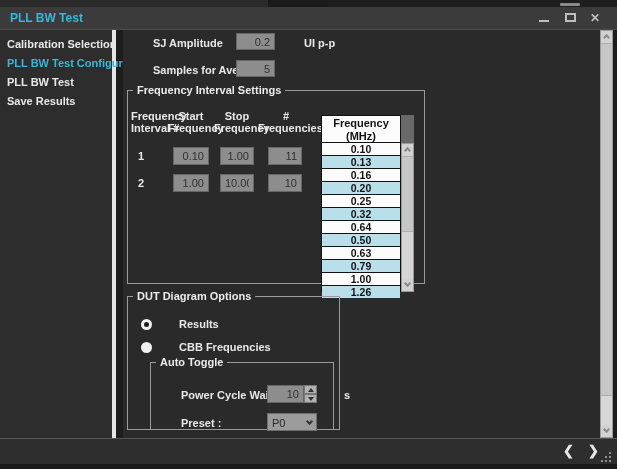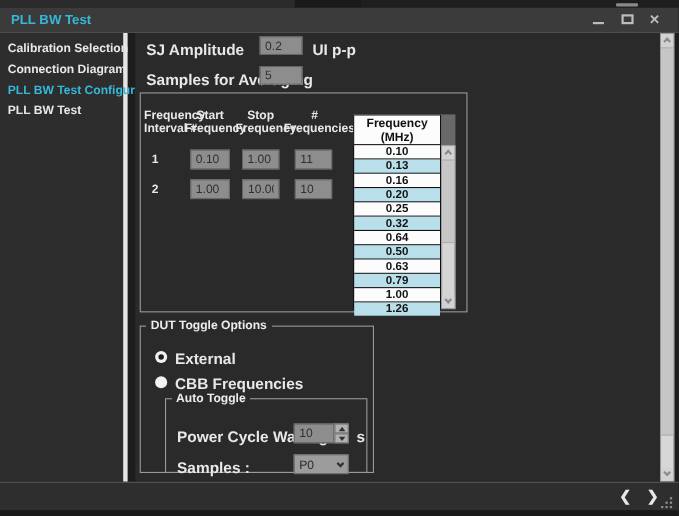--- a/index.html
+++ b/index.html
@@ -66,25 +66,25 @@
   }
   #nav-prev { left:563px; } #nav-next { left:588px; }
   #bottom-edge { left:0; top:464px; width:617px; height:5px; background:#191919; }
   #resize-grip { left:601px; top:452px; width:12px; height:12px; }
   #resize-grip::before {
     content:''; position:absolute; left:8px; top:0; width:2px; height:2px; background:#8f8f8f;
     box-shadow: -4px 4px #8f8f8f, 0 4px #8f8f8f, -8px 8px #8f8f8f, -4px 8px #8f8f8f, 0 8px #8f8f8f;
   }
 
   
-  .lbl { position:absolute; color:#e8e8e8; font-size:14px; font-weight:bold; white-space:nowrap; }
+  .lbl { position:absolute; color:#e8e8e8; font-size:11px; font-weight:bold; white-space:nowrap;margin-left:20px; }
   .txt {
     position:absolute; background:#8d8d8d; border:1px solid #666;
     color:#303030; font-size:11px; font-family:"Liberation Sans",sans-serif;
-    padding:0 4px; outline:none;
+    padding:0 4px; outline:none;text-align:right;
   }
 
   fieldset {
     position:absolute; border:1px solid #9a9a9a; background:transparent;
   }
   legend {
     margin-left:5px; padding:0 4px;
     color:#ececec; font-size:11px; font-weight:bold; white-space:nowrap;
   }
 
@@ -162,35 +162,36 @@
   <div id="max-btn" class="win-ctl">
     <div id="max-glyph"></div>
   </div>
   <div id="close-btn" class="win-ctl">
     <span id="close-glyph">✕</span>
   </div>
 </div>
 
 <div id="sidebar" class="abs">
   <div class="side-item">Calibration Selection</div>
-  <div class="side-item">Connection Diagram</div>
   <div class="side-item active">PLL BW Test Configuration</div>
   <div class="side-item">PLL BW Test</div>
+  <div class="side-item">Save Results</div>
 </div>
 
 <div id="main" class="abs">
 
   <span class="lbl" style="left:10px; top:7px;">SJ Amplitude</span>
   <input class="txt" style="left: 113px; top: 3px; width: 39px; height: 17px;" readonly="" value="0.2">
   <span class="lbl" style="left:161px; top:7px;">UI p-p</span>
 
   <span class="lbl" style="left:10px; top:34px;">Samples for Averaging</span>
   <input class="txt" style="left: 113px; top: 30px; width: 39px; height: 17px;" readonly="" value="5">
 
   <fieldset style="left:4px; top:54px; width:298px; height:200px;">
+    <legend>Frequency Interval Settings</legend>
 
     <div class="col-h" style="left:3px; top:14px; width:50px; text-align:left;">
       <span>Frequency</span>
       <span>Interval #</span>
     </div>
     <div class="col-h" style="left:40px; top:14px; width:46px;">
       <span>Start</span>
       <span>Frequency</span>
     </div>
     <div class="col-h" style="left:86px; top:14px; width:46px;">
@@ -238,40 +239,40 @@
           </div>
         <div class="scroll-thumb" style="top:12px; height:76px;"></div>
         <div class="scroll-btn" style="top:135px;">
             <div class="chev down"></div>
           </div>
       </div>
     </div>
   </fieldset>
 
   <fieldset style="left:4px; top:260px; width:213px; height:140px;">
-    <legend>DUT Toggle Options</legend>
+    <legend>DUT Diagram Options</legend>
 
     <div class="radio selected" style="left:13px; top:17px;"></div>
-    <span class="lbl" style="left:31px; top:16px;">External</span>
+    <span class="lbl" style="left:31px; top:16px;">Results</span>
 
     <div class="radio" style="left:13px; top:40px;"></div>
     <span class="lbl" style="left:31px; top:39px;">CBB Frequencies</span>
 
     <fieldset style="left:22px; top:54px; width:184px; height:74px;">
       <legend>Auto Toggle</legend>
 
       <span class="lbl" style="left:10px; top:21px;">Power Cycle Waiting :</span>
       <div id="spinner" style="top:17px;">
         <input class="txt" readonly="" value="10" style="">
         <div id="spin-up" class="spin-btn"></div>
         <div id="spin-down" class="spin-btn"></div>
       </div>
       <span class="lbl" style="left:173px; top:21px;">s</span>
 
-      <span class="lbl" style="left:10px; top:49px;">Samples :</span>
+      <span class="lbl" style="left:10px; top:49px;">Preset :</span>
       <div id="preset-combo" style="top:45px;">
         <span class="combo-val">P0</span>
         <div id="combo-chev"></div>
       </div>
     </fieldset>
   </fieldset>
 </div>
 
 <div id="page-scroll" class="abs">
   <div class="scroll-btn" style="top:0;">

